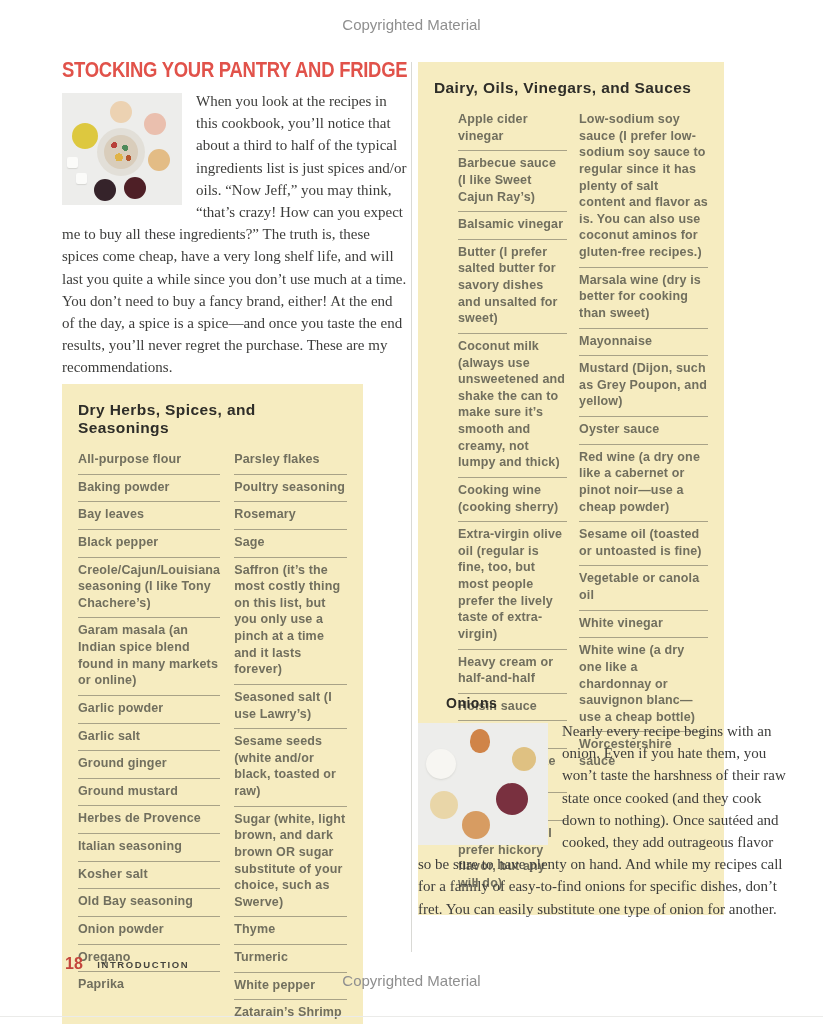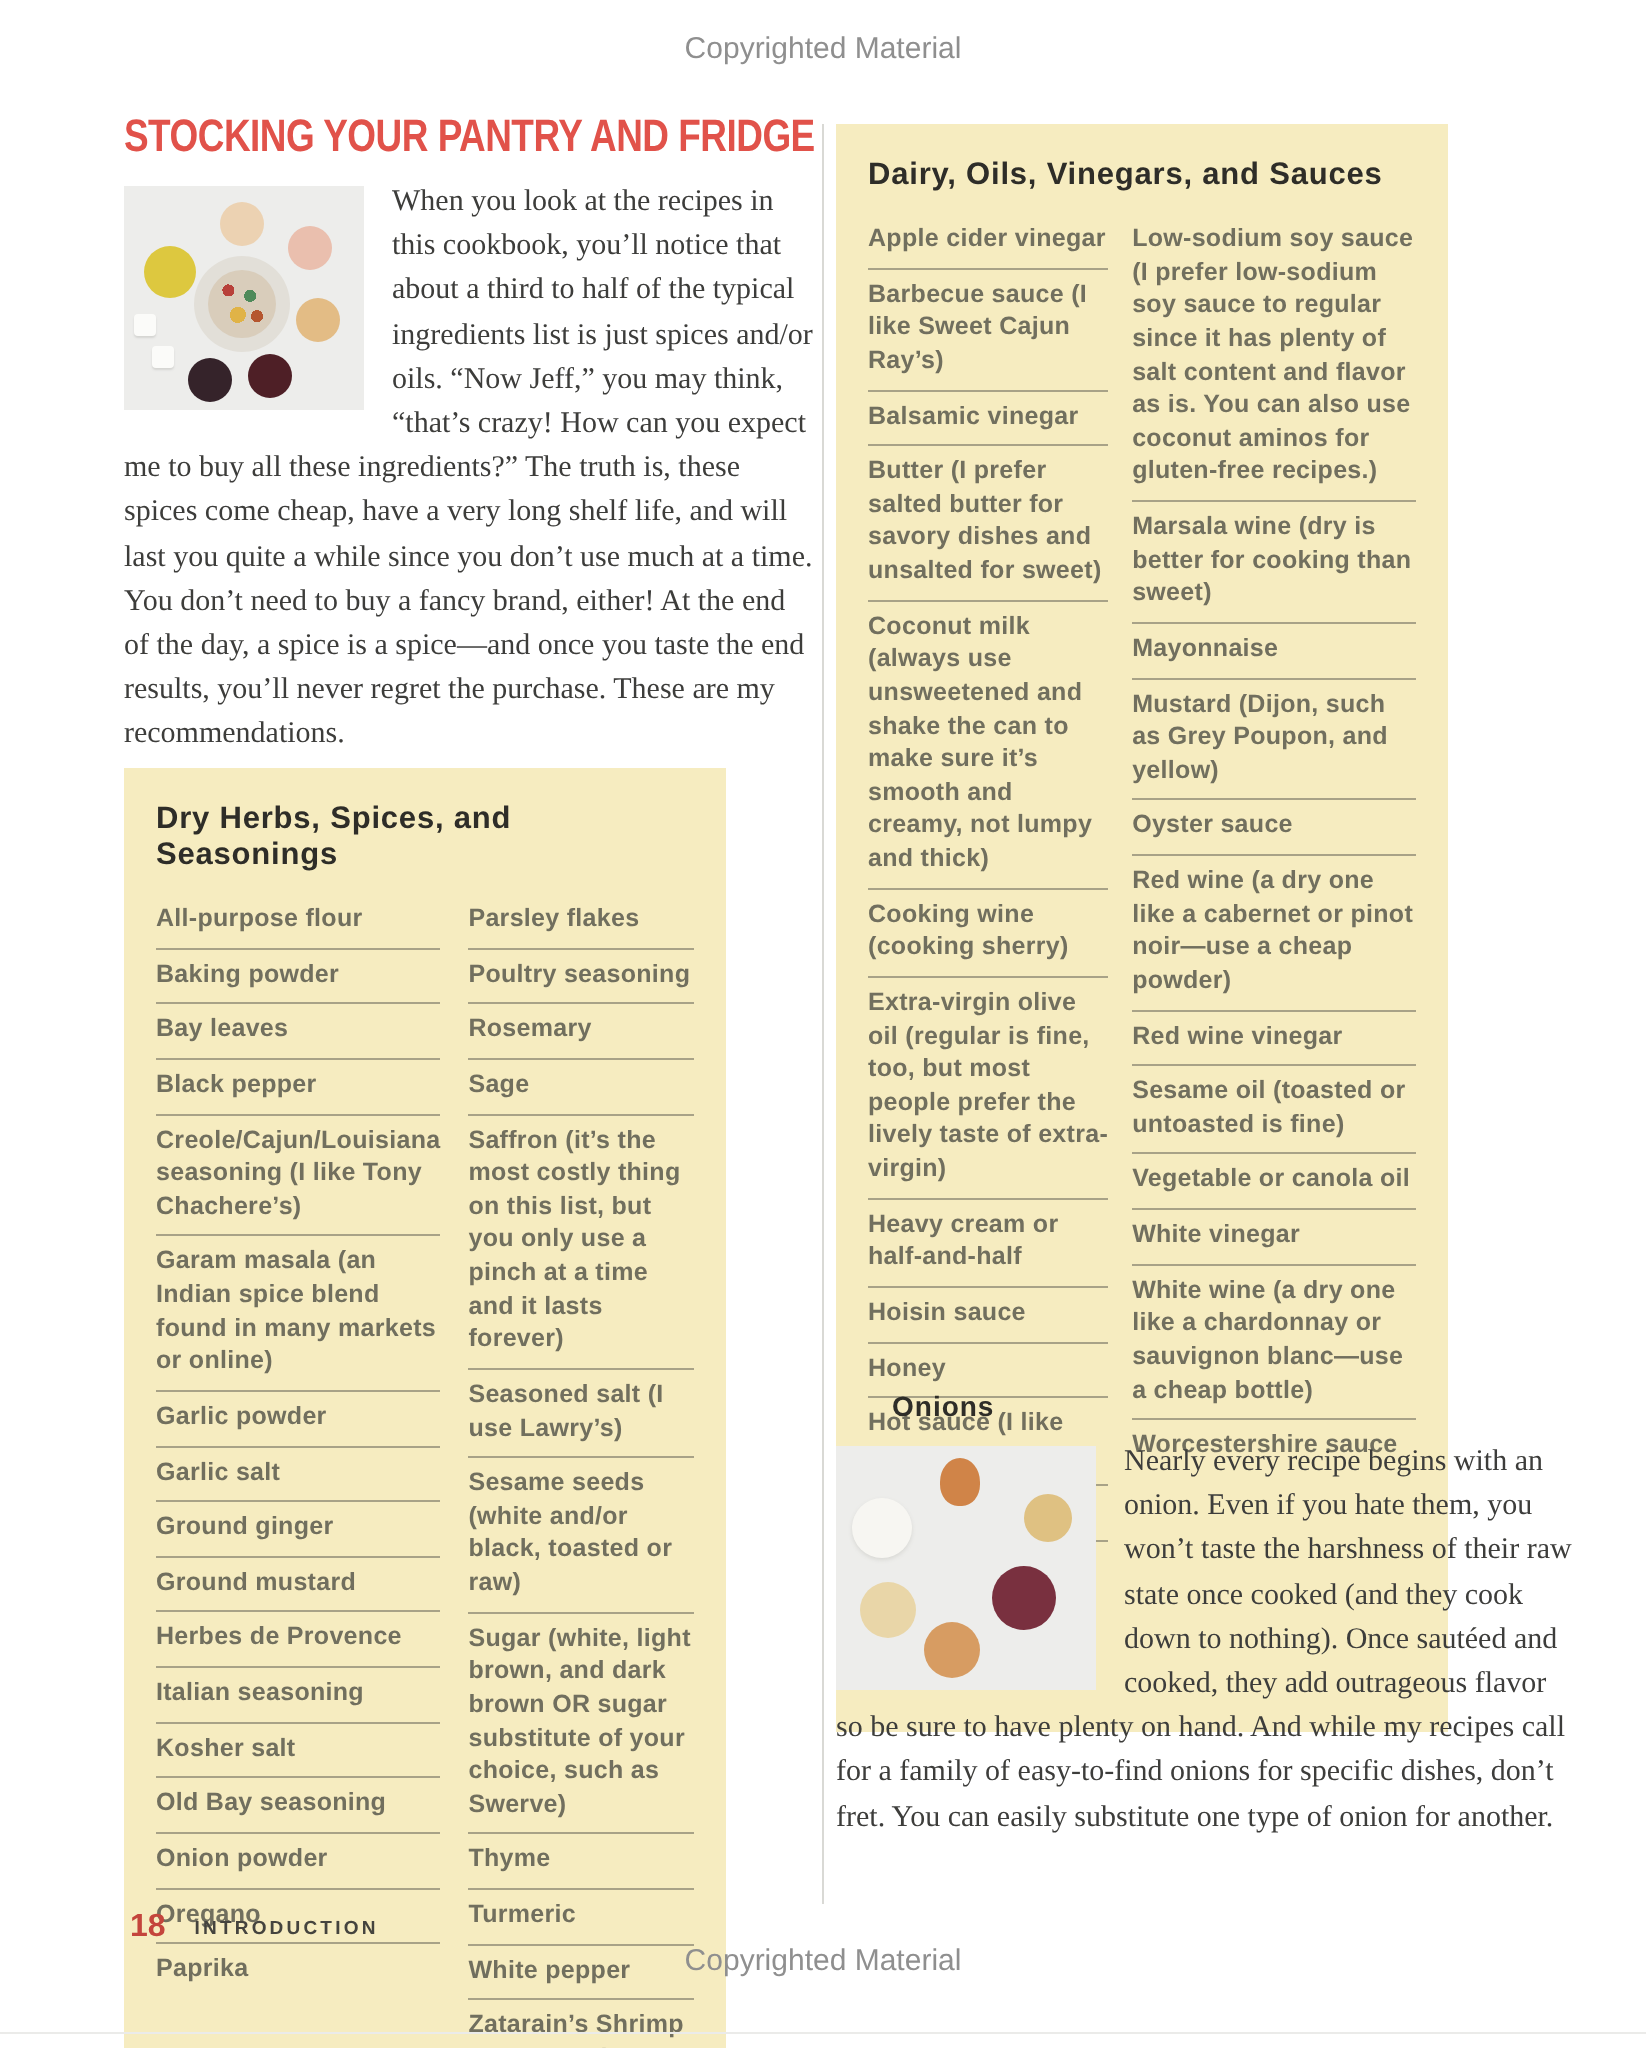--- a/index.html
+++ b/index.html
@@ -53,21 +53,21 @@
     position:absolute; background:#f6ecc0; padding:15px 16px 18px 16px;
   }
   .box1 { left:62px; top:384px; width:301px; min-height:503px; }
   .box2 { left:418px; top:62px; width:306px; min-height:618px; }
   .box-title {
     font-weight:bold; font-size:15.5px; letter-spacing:0.4px;
     color:#2e2d28; margin:2px 0 10px 0;
   }
   .ing-cols { display:flex; }
   .box1 .ing-cols { gap:14px; }
-  .box2 .ing-cols { gap:12px; }
+  .box2 .ing-cols { gap:12px;margin-left:24px; }
   .box1 .c1 { width:172px; }
   .box1 .c2 { width:146px; }
   .box2 .c1 { width:154px; }
   .box2 .c2 { width:182px; }
   .ing-item {
     font-weight:bold; font-size:12.5px; line-height:1.33;
     letter-spacing:0.15px; color:#716f5e;
     padding:4px 0 6px 0;
     border-bottom:1px solid #a8a287;
   }
@@ -175,21 +175,20 @@
           <div class="ing-item">Ketchup</div>
           <div class="ing-item">Liquid smoke (I prefer hickory flavor, but any will do)</div>
         </div>
       <div class="ing-col c2">
           <div class="ing-item">Low-sodium soy sauce (I prefer low-sodium soy sauce to regular since it has plenty of salt content and flavor as is. You can also use coconut aminos for gluten-free recipes.)</div>
           <div class="ing-item">Marsala wine (dry is better for cooking than sweet)</div>
           <div class="ing-item">Mayonnaise</div>
           <div class="ing-item">Mustard (Dijon, such as Grey Poupon, and yellow)</div>
           <div class="ing-item">Oyster sauce</div>
           <div class="ing-item">Red wine (a dry one like a cabernet or pinot noir—use a cheap powder)</div>
-          <div class="ing-item">Red wine vinegar</div>
           <div class="ing-item">Sesame oil (toasted or untoasted is fine)</div>
           <div class="ing-item">Vegetable or canola oil</div>
           <div class="ing-item">White vinegar</div>
           <div class="ing-item">White wine (a dry one like a chardonnay or sauvignon blanc—use a cheap bottle)</div>
           <div class="ing-item">Worcestershire sauce</div>
         </div>
     </div>
   </div>
 
   <div class="onions-sec">

